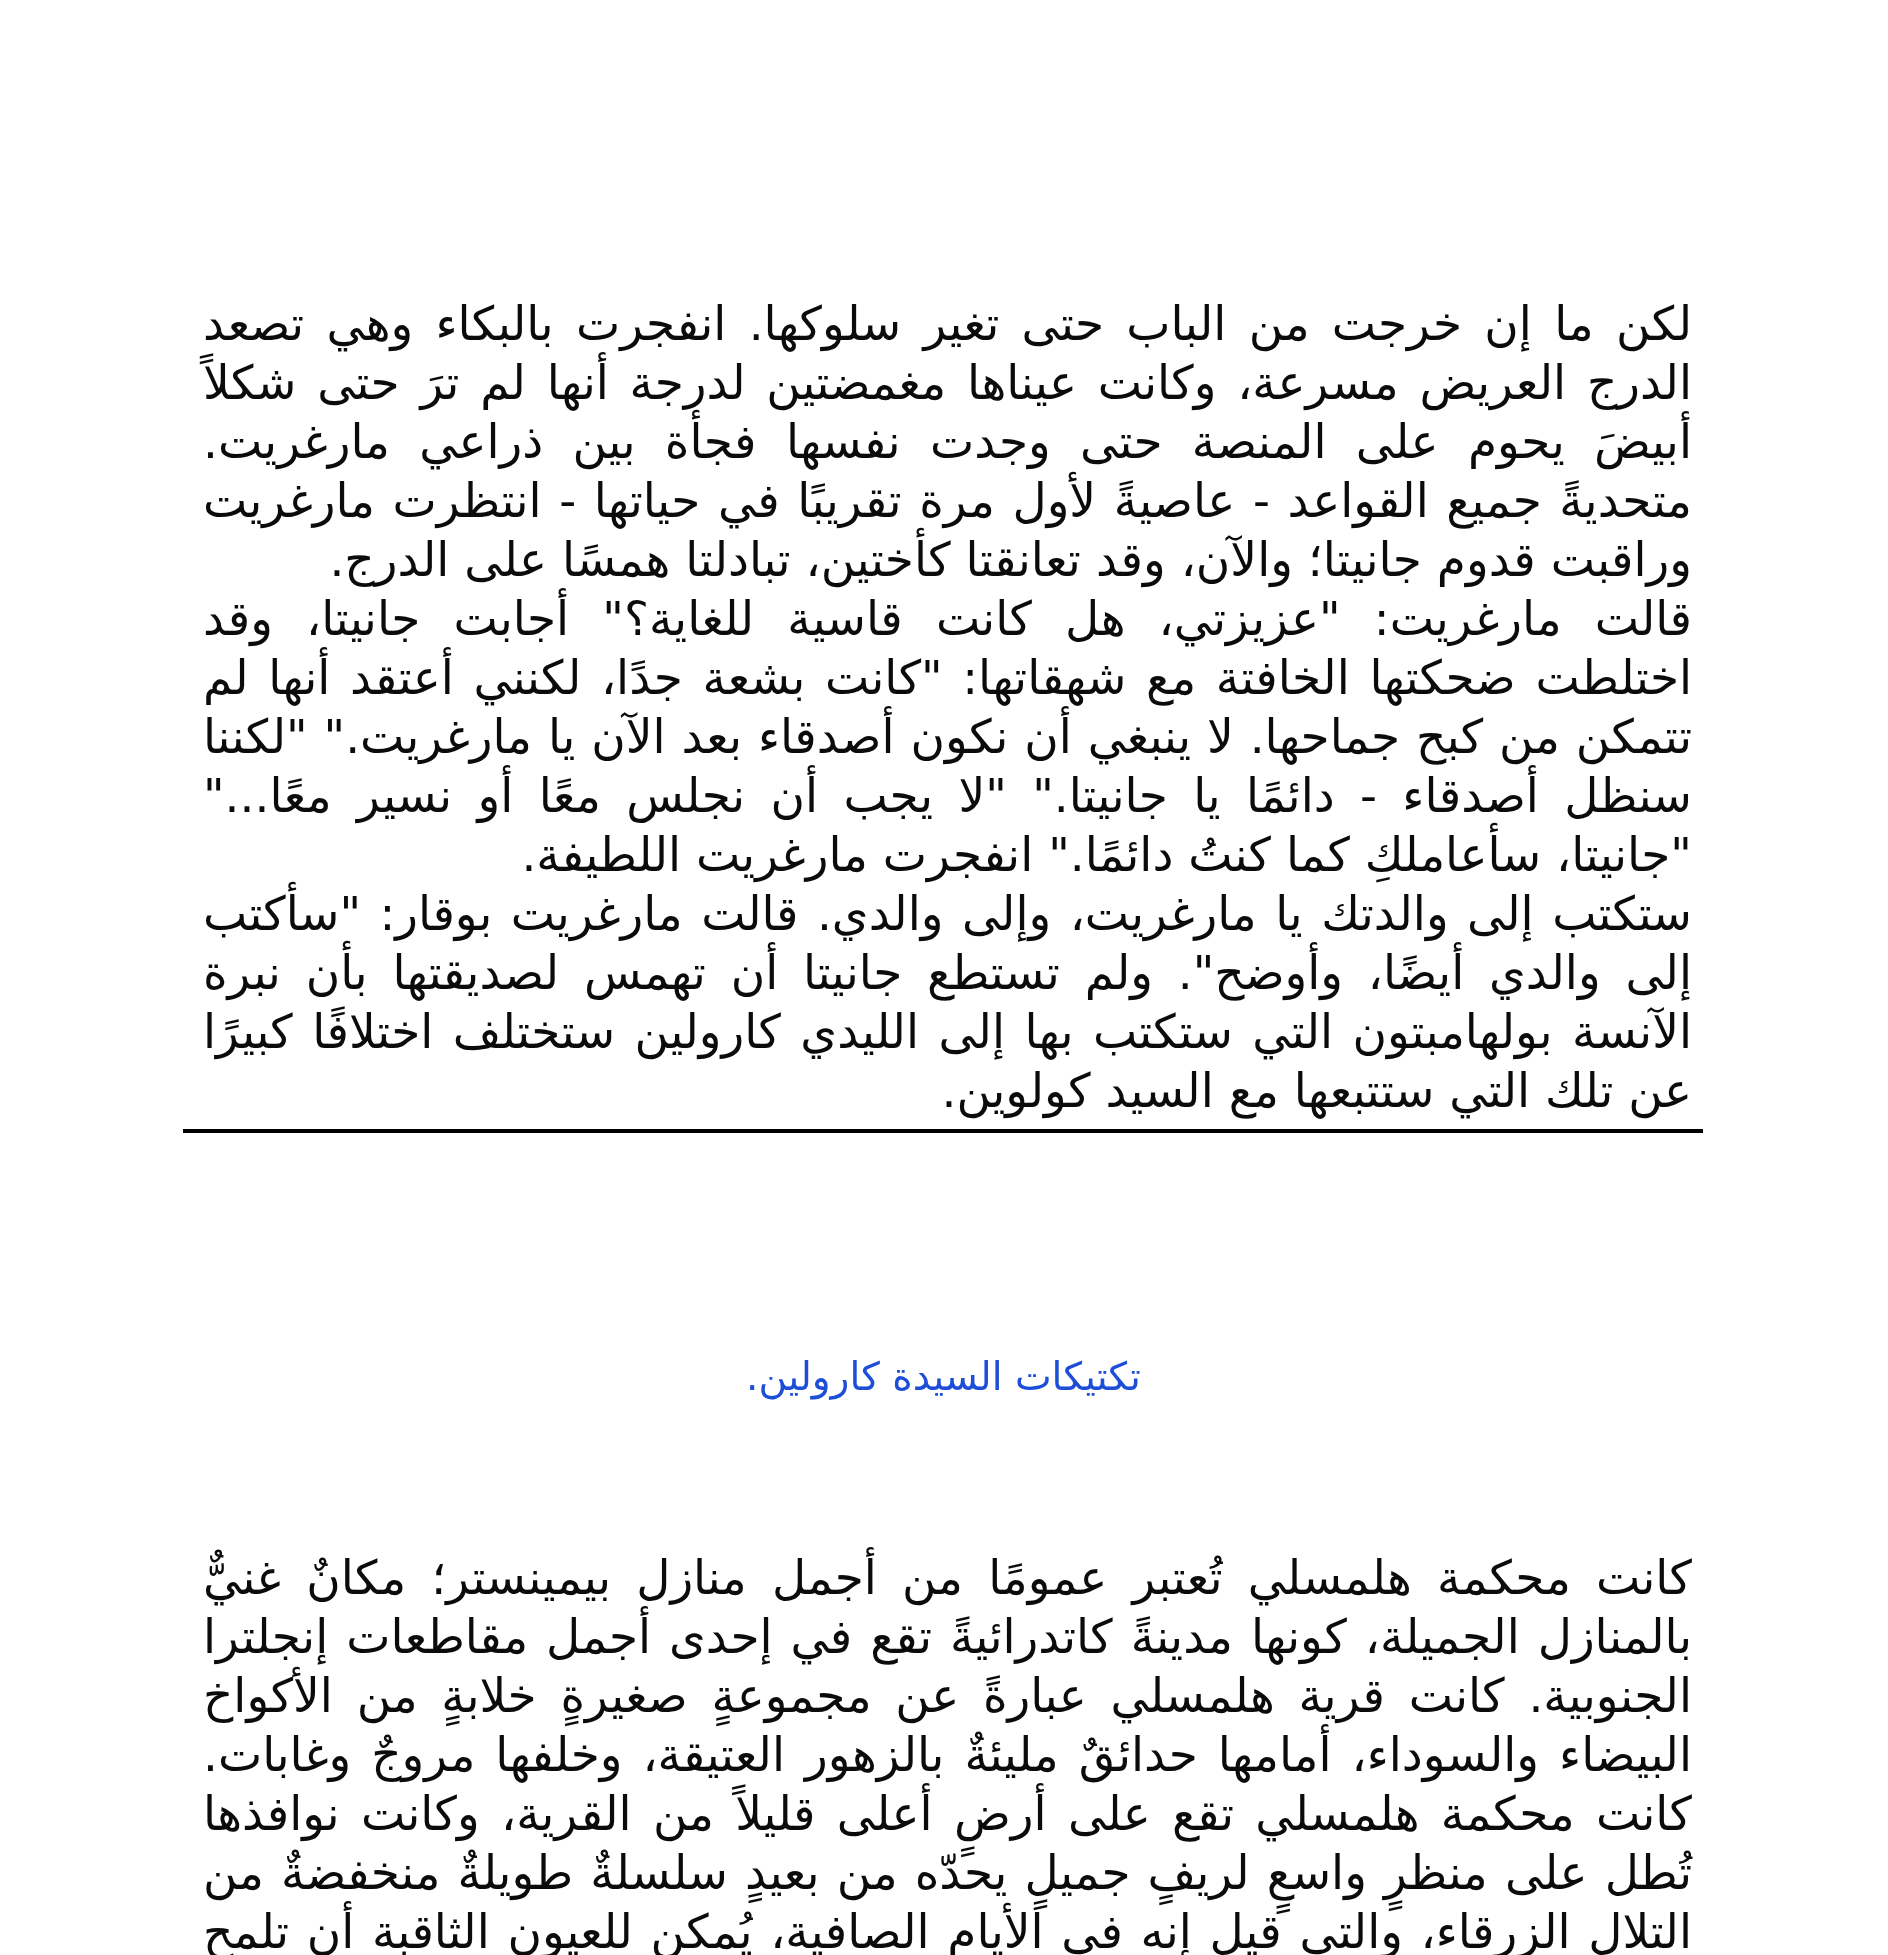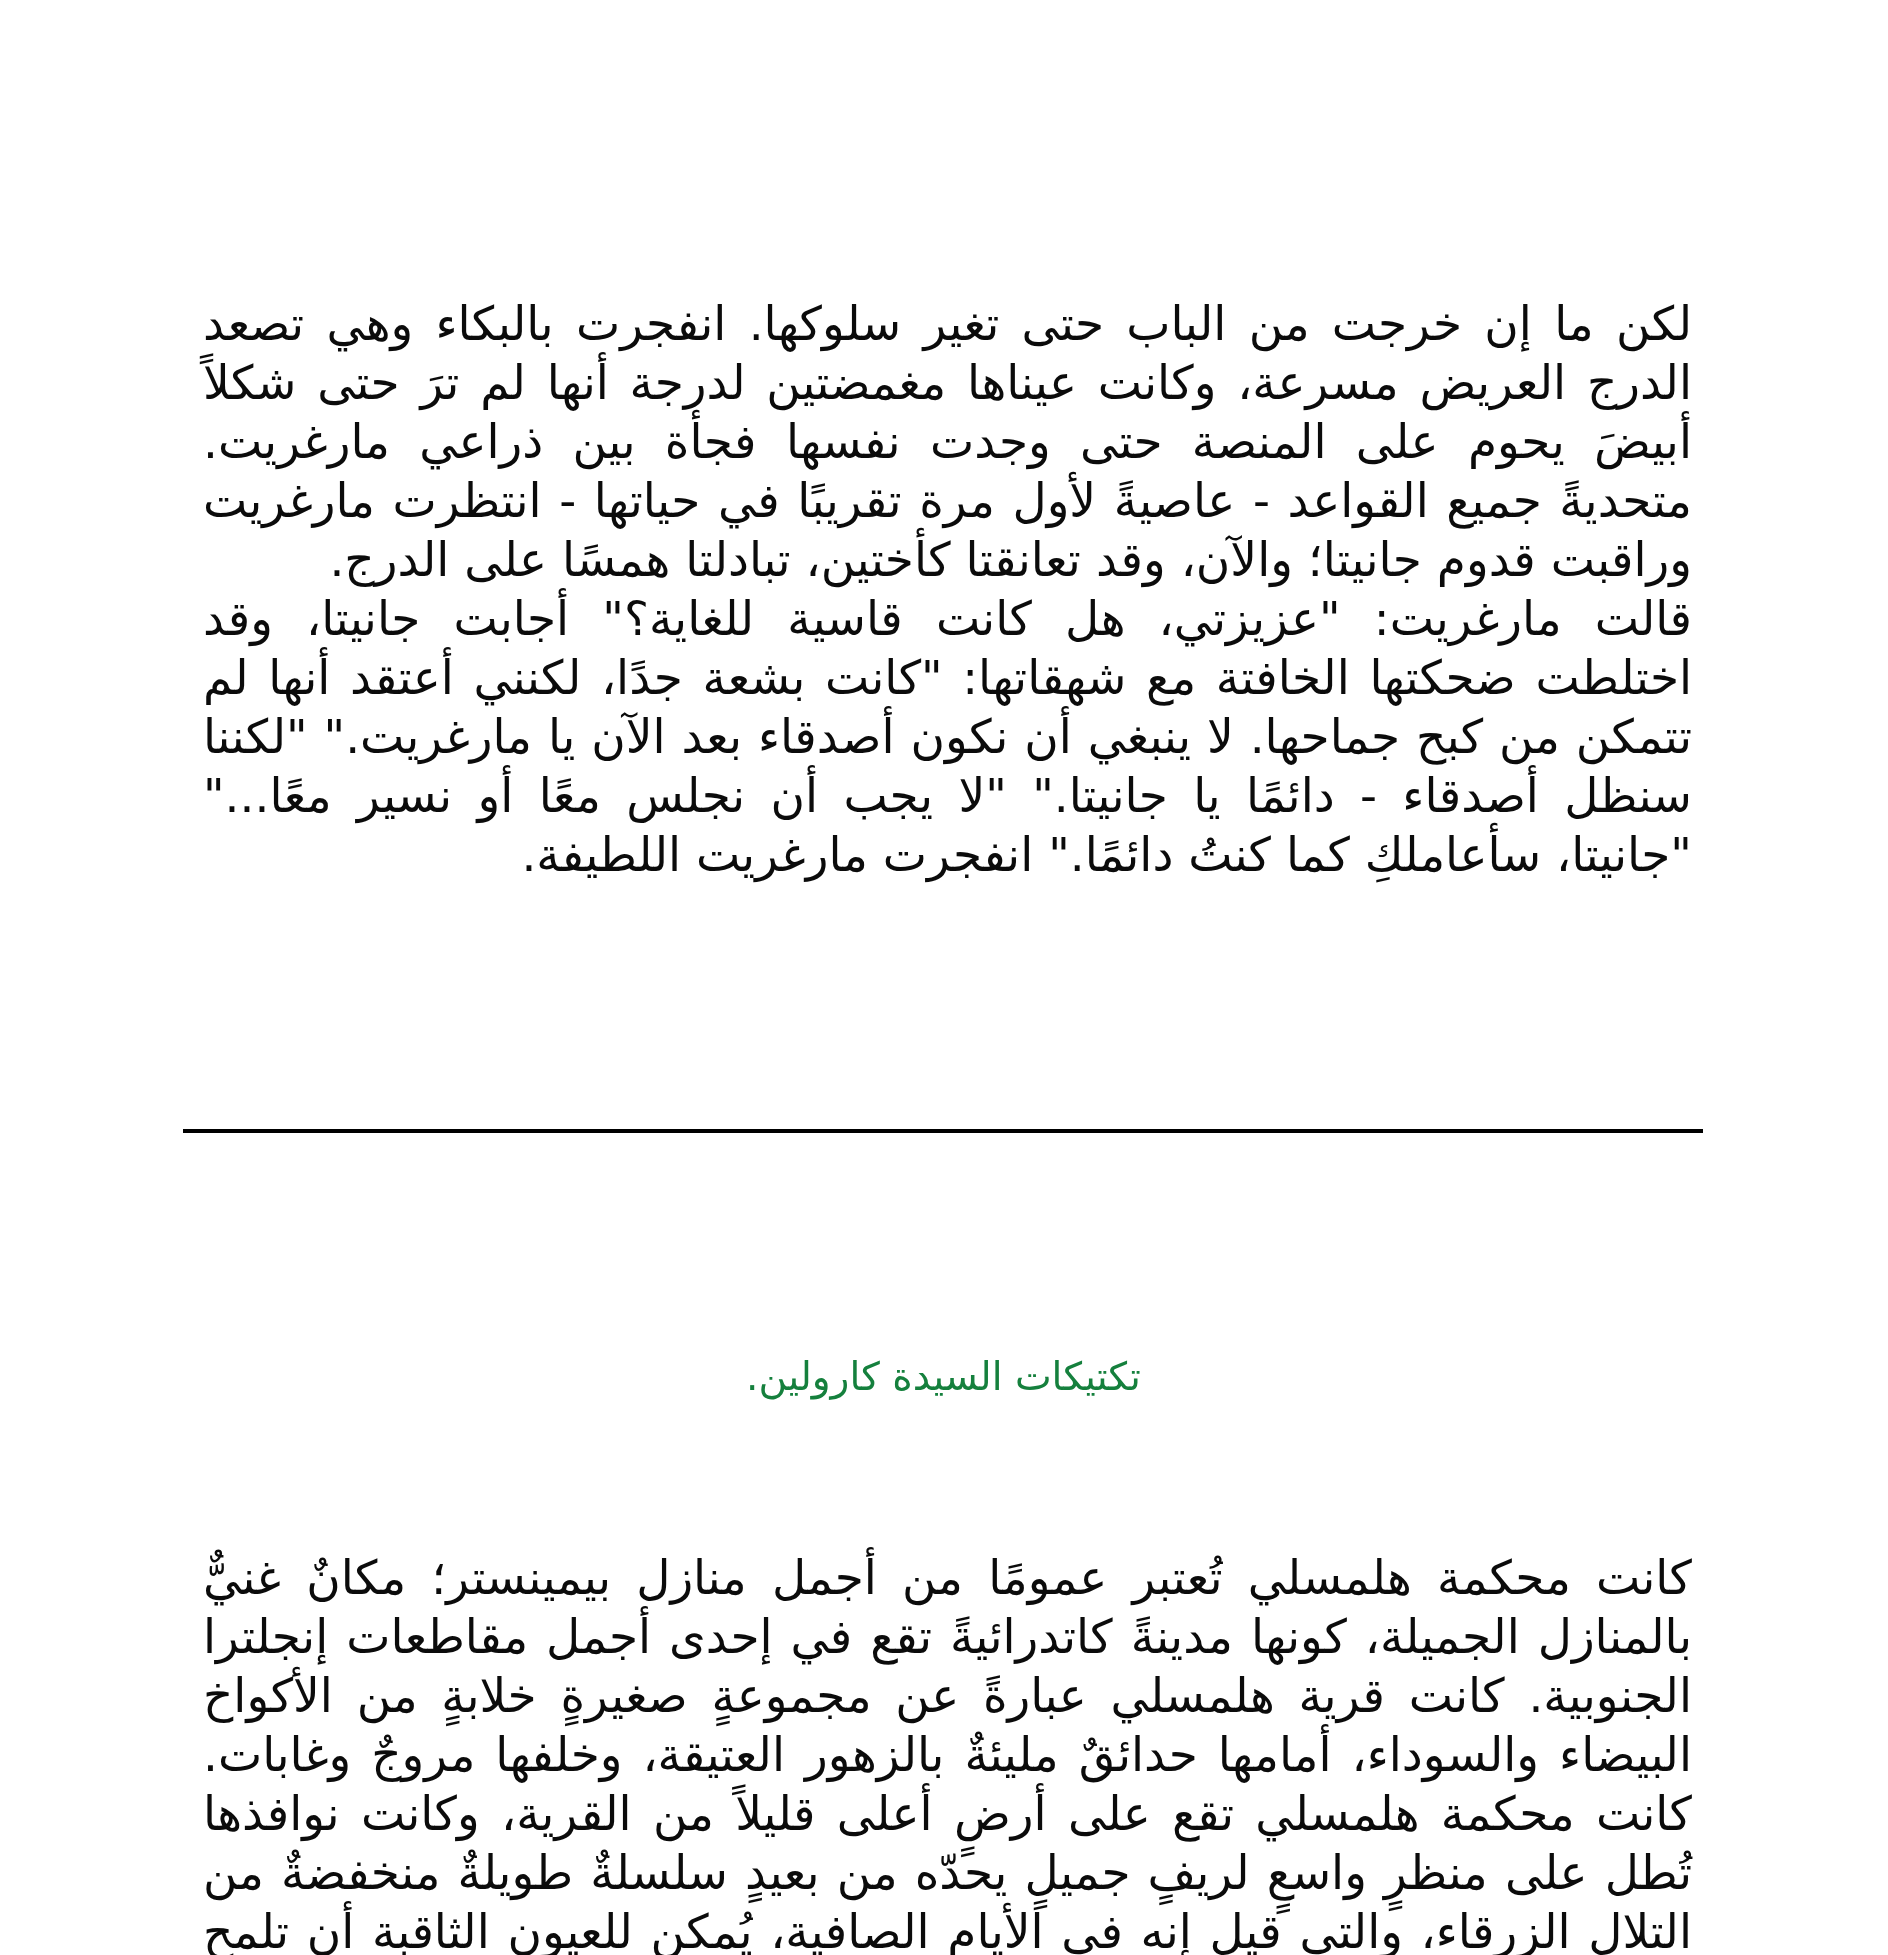--- a/index.html
+++ b/index.html
@@ -56,31 +56,32 @@
   .chapter-subtitle {
     position: absolute;
     top: 1350px;
     left: 0;
     right: 0;
     margin: 0;
     text-align: center;
     font-size: 39px;
     font-weight: normal;
     line-height: 1.4;
-    color: #15803d;
+    color: #1d4ed8;
   }
 </style>
 </head>
 <body>
 
 <div class="page">
 
   <section class="text-block block-one">
     <p>لكن ما إن خرجت من الباب حتى تغير سلوكها. انفجرت بالبكاء وهي تصعد الدرج العريض مسرعة، وكانت عيناها مغمضتين لدرجة أنها لم ترَ حتى شكلاً أبيضَ يحوم على المنصة حتى وجدت نفسها فجأة بين ذراعي مارغريت. متحديةً جميع القواعد - عاصيةً لأول مرة تقريبًا في حياتها - انتظرت مارغريت وراقبت قدوم جانيتا؛ والآن، وقد تعانقتا كأختين، تبادلتا همسًا على الدرج.</p>
     <p>قالت مارغريت: "عزيزتي، هل كانت قاسية للغاية؟" أجابت جانيتا، وقد اختلطت ضحكتها الخافتة مع شهقاتها: "كانت بشعة جدًا، لكنني أعتقد أنها لم تتمكن من كبح جماحها. لا ينبغي أن نكون أصدقاء بعد الآن يا مارغريت." "لكننا سنظل أصدقاء - دائمًا يا جانيتا." "لا يجب أن نجلس معًا أو نسير معًا..." "جانيتا، سأعاملكِ كما كنتُ دائمًا." انفجرت مارغريت اللطيفة.</p>
+    <p>ستكتب إلى والدتك يا مارغريت، وإلى والدي. قالت مارغريت بوقار: "سأكتب إلى والدي أيضًا، وأوضح". ولم تستطع جانيتا أن تهمس لصديقتها بأن نبرة الآنسة بولهامبتون التي ستكتب بها إلى الليدي كارولين ستختلف اختلافًا كبيرًا عن تلك التي ستتبعها مع السيد كولوين.</p>
   </section>
 
   <div class="divider"></div>
 
 
   <h2 class="chapter-subtitle">تكتيكات السيدة كارولين.</h2>
 
   <section class="text-block block-two">
     <p>كانت محكمة هلمسلي تُعتبر عمومًا من أجمل منازل بيمينستر؛ مكانٌ غنيٌّ بالمنازل الجميلة، كونها مدينةً كاتدرائيةً تقع في إحدى أجمل مقاطعات إنجلترا الجنوبية. كانت قرية هلمسلي عبارةً عن مجموعةٍ صغيرةٍ خلابةٍ من الأكواخ البيضاء والسوداء، أمامها حدائقٌ مليئةٌ بالزهور العتيقة، وخلفها مروجٌ وغابات. كانت محكمة هلمسلي تقع على أرضٍ أعلى قليلاً من القرية، وكانت نوافذها تُطل على منظرٍ واسعٍ لريفٍ جميلٍ يحدّه من بعيدٍ سلسلةٌ طويلةٌ منخفضةٌ من التلال الزرقاء، والتي قيل إنه في الأيام الصافية، يُمكن للعيون الثاقبة أن تلمح البحرَ المتلألئ. كان المنزل نفسه مبنىً قديمًا رائعًا، بتراسٍ طويلٍ يمتد أمام نوافذه السفلية، وحدائق زهورٍ كانت محط إعجاب نصف المقاطعة. كان يضم معرضًا للصور وقاعةً فخمةً بأرضيةٍ مصقولةٍ ونوافذٍ ملونةٍ، وكل شيء...</p>
   </section>

